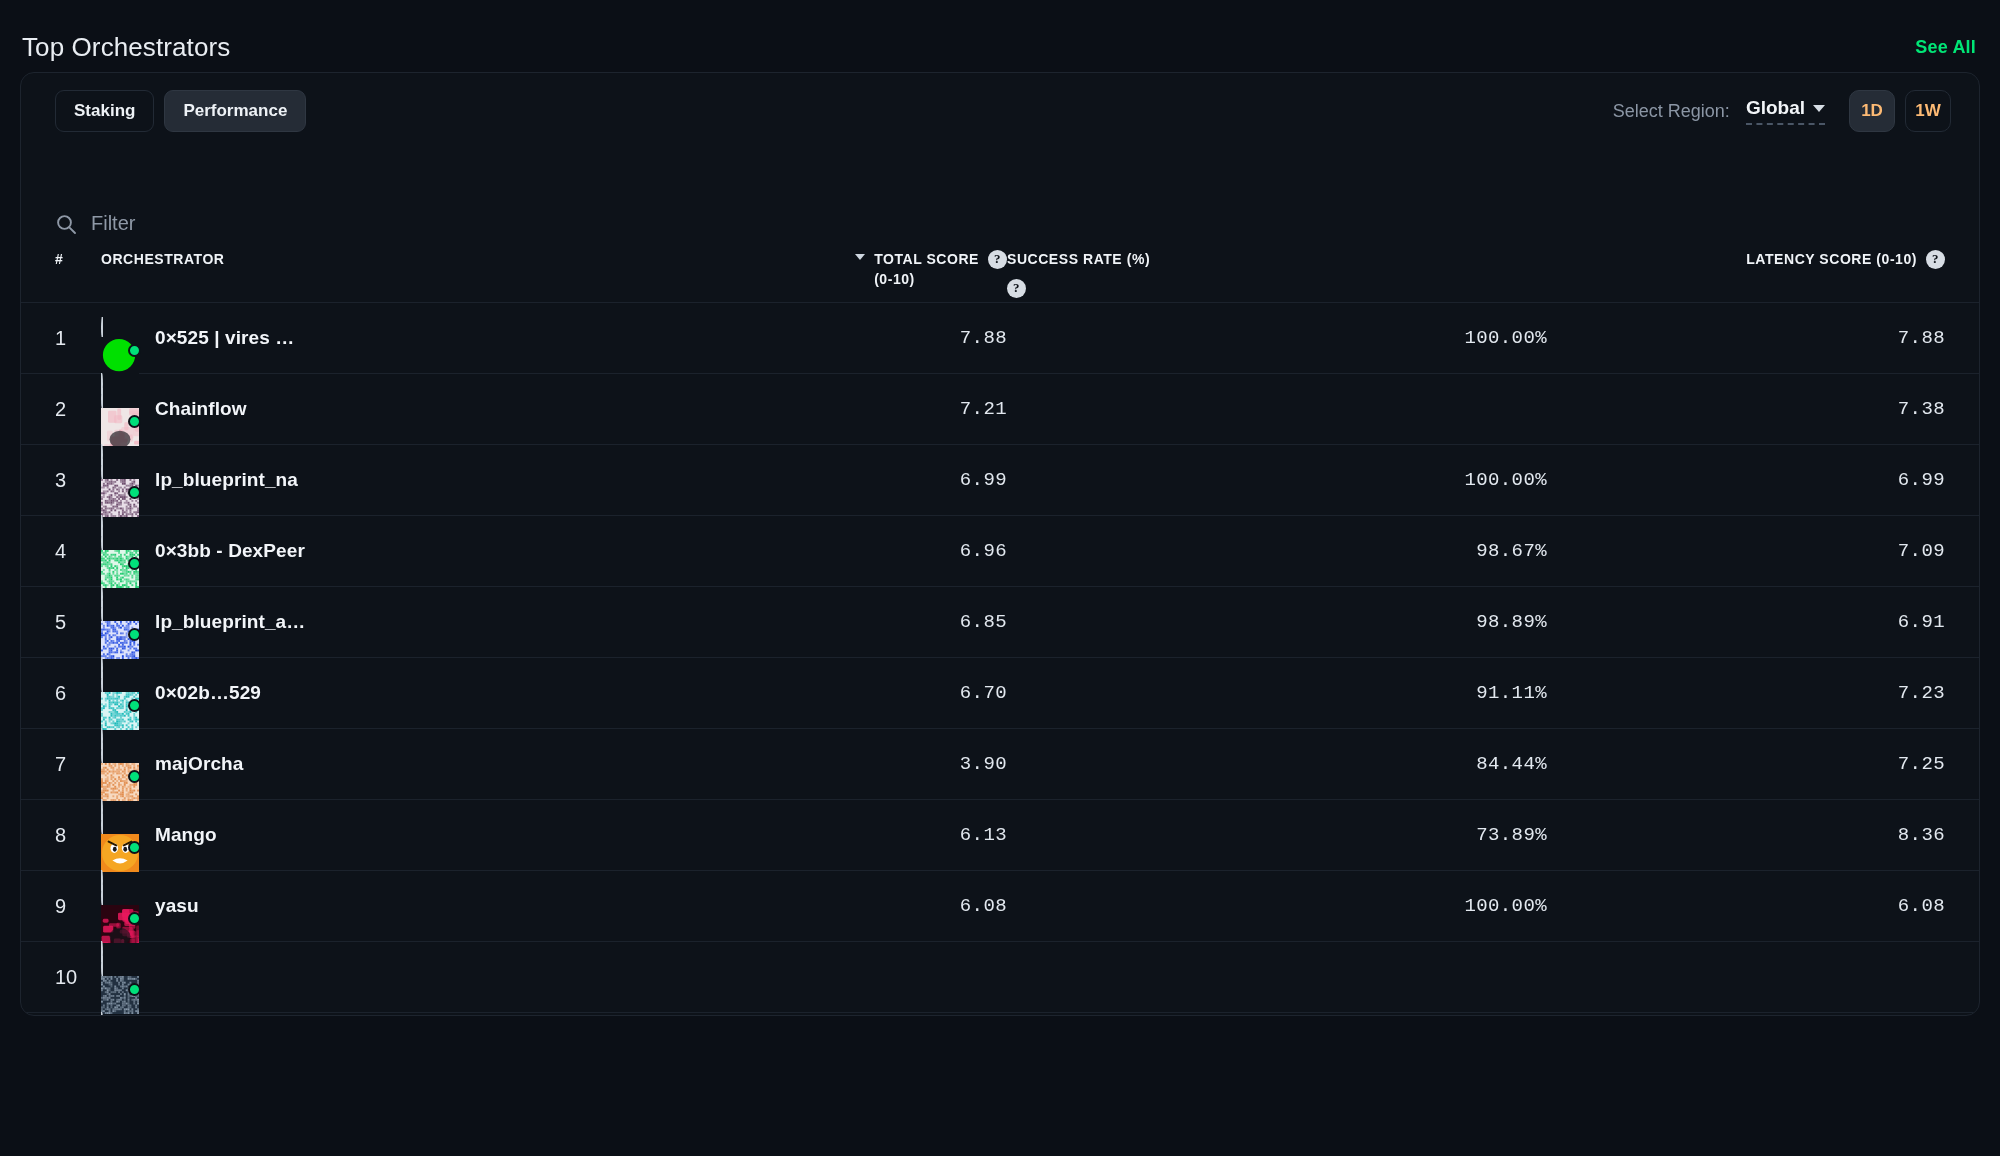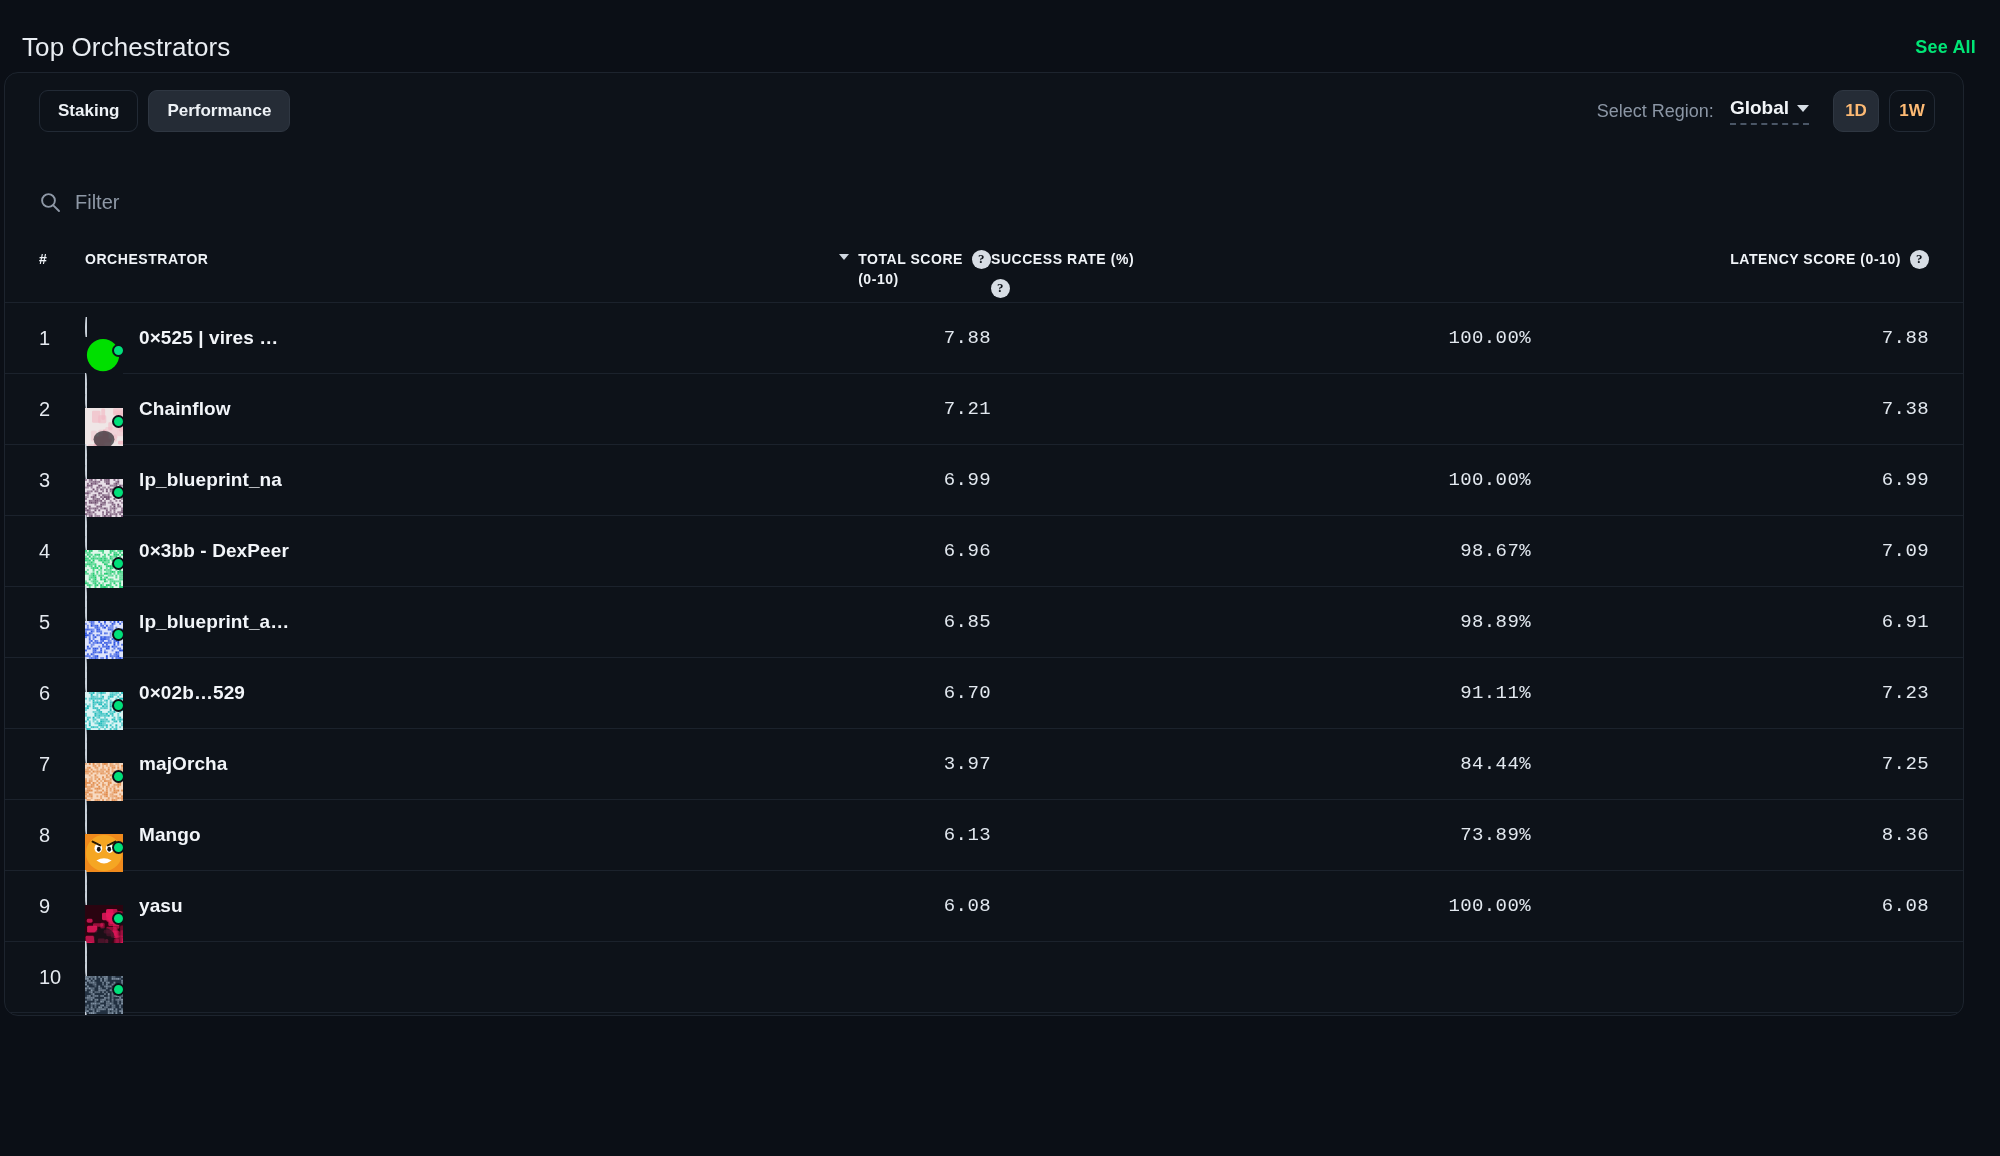--- a/index.html
+++ b/index.html
@@ -39,21 +39,21 @@
     font-weight: 600;
     color: #00e676;
     letter-spacing: .2px;
     cursor: pointer;
     margin-left: 20px;
   }
 
   
   .card {
     position: absolute;
-    left: 4px; top: 72px;
+    left: 20px; top: 72px;
     width: 1960px; height: 944px;
     border: 1px solid #1d242e;
     border-radius: 14px;
     background: #0d1219;
     overflow: hidden;
   }
 
   
   .toolbar {
     position: absolute;
@@ -131,21 +131,21 @@
     background: #252c36;
     border-color: #2f3742;
   }
 
   
   .filter-row {
     position: absolute;
     left: 34px; top: 118px;
     width: 700px; height: 44px;
     display: flex;
-    align-items: flex-start;
+    align-items: flex-end;
     gap: 14px;
   }
   .search-icon { width: 22px; height: 22px; flex: 0 0 auto; }
   .filter-input {
     flex: 1;
     background: transparent;
     border: none;
     outline: none;
     color: #e6ebf1;
     font-family: "Liberation Sans", sans-serif;
@@ -1538,21 +1538,21 @@
                     <rect x="24" y="38" width="2" height="2" fill="#e08a4a" opacity="0.46"></rect>
                     <rect x="28" y="38" width="2" height="2" fill="#e08a4a" opacity="0.94"></rect>
                     <rect x="30" y="38" width="2" height="2" fill="#e08a4a" opacity="0.87"></rect>
                     <rect x="32" y="38" width="2" height="2" fill="#e08a4a" opacity="0.68"></rect>
                     <rect x="38" y="38" width="2" height="2" fill="#e08a4a" opacity="0.67"></rect>
                   </svg></span>
         <span class="presence"></span>
       </span>
       <span class="orch-name">majOrcha</span>
     </div>
-    <div class="cell num c-total">3.97</div>
+    <div class="cell num c-total">3.90</div>
     <div class="cell num c-succ">84.44%</div>
     <div class="cell num c-lat">7.25</div>
   </div>
           <div class="row">
     <div class="cell rank">8</div>
     <div class="cell namecell">
       <span class="avatar-wrap">
         <span class="avatar"><svg viewBox="0 0 40 40" preserveAspectRatio="none">
                     <rect width="40" height="40" fill="#f08a1c"></rect>
       <circle cx="20" cy="20" r="19" fill="#f5a623"></circle>

